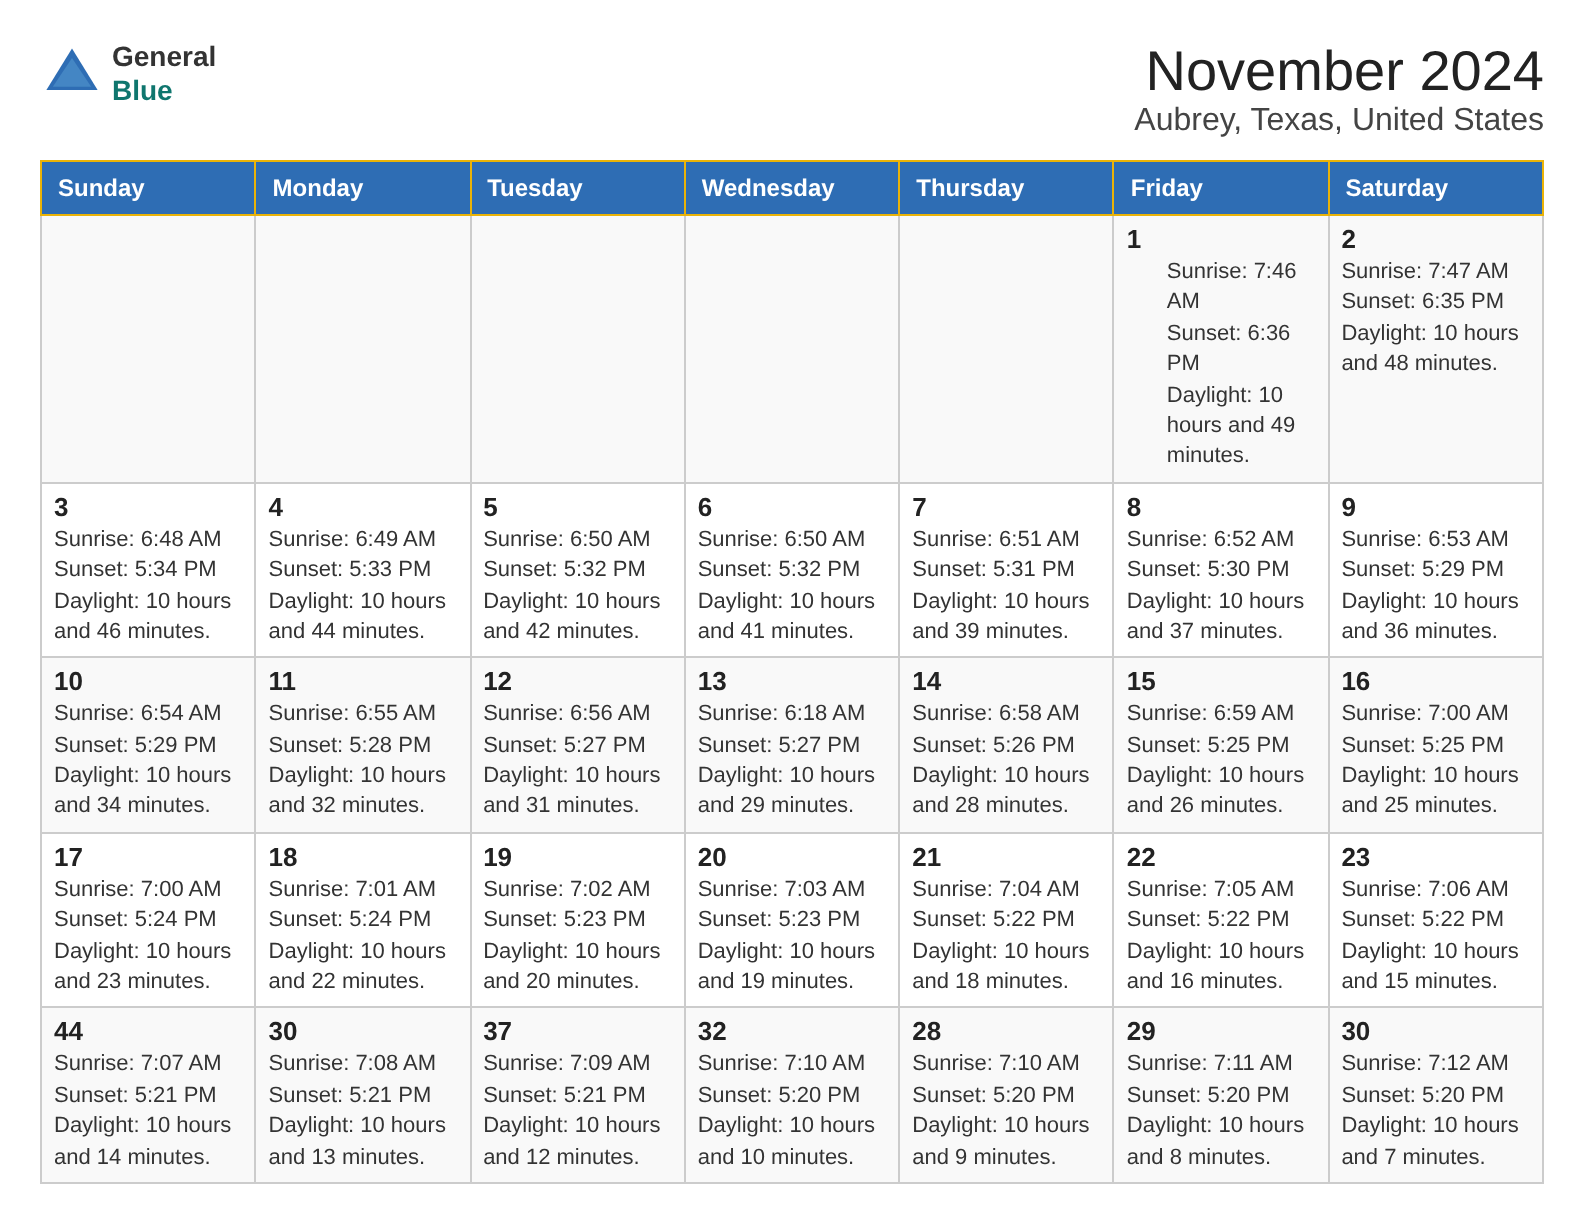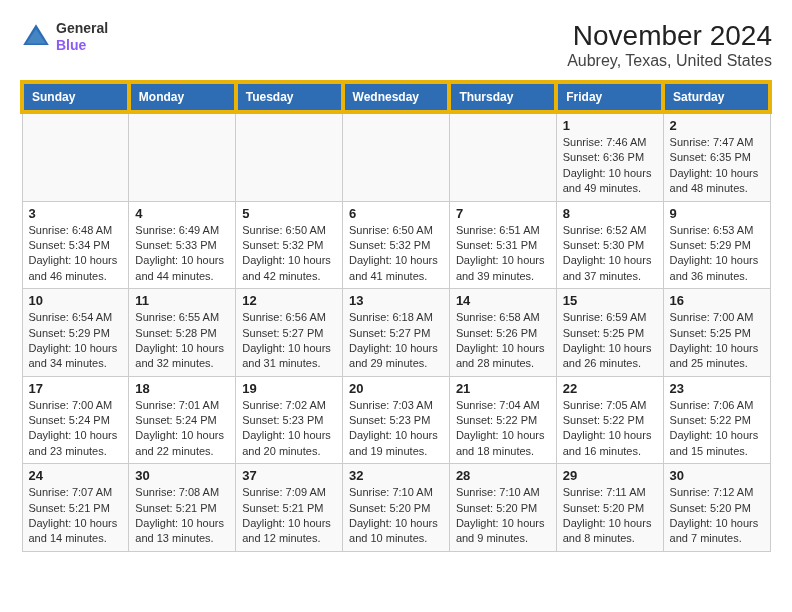--- a/index.html
+++ b/index.html
@@ -20,21 +20,21 @@
       display: flex;
       align-items: center;
       gap: 4px;
     }
     .logo-text {
       font-size: 14px;
       font-weight: bold;
       line-height: 1.2;
     }
     .logo-text .general { color: #333; }
-    .logo-text .blue { color: #8b5cf6; }
+    .logo-text .blue { color: #0f766e; }
     .logo-icon {
       width: 32px;
       height: 32px;
     }
     .title-block {
       text-align: right;
     }
     .month-title {
       font-size: 28px;
       font-weight: normal;
@@ -49,21 +49,21 @@
       border-collapse: collapse;
       font-size: 11px;
     }
     thead tr th {
       background-color: #2e6db4;
       color: #fff;
       text-align: left;
       padding: 6px 8px;
       font-size: 12px;
       font-weight: bold;
-      border: 4px solid #eab308;
+      border: 1px solid #eab308;
     }
     tbody tr td {
       border: 1px solid #ccc;
       vertical-align: top;
       padding: 4px 6px;
       height: 80px;
       width: 14.28%;
       background: #fff;
     }
     tbody tr:nth-child(odd) td {
@@ -118,21 +118,21 @@
   </thead>
   <tbody id="calendar-body">
       <tr>
         <td class="empty"></td>
         <td class="empty"></td>
         <td class="empty"></td>
         <td class="empty"></td>
         <td class="empty"></td>
         <td>
           <span class="day-num">1</span>
-          <div class="day-info" style="white-space: pre-line;">Sunrise: 7:46 AM
+          <div class="day-info" style="white-space: pre-line; margin-left: 20px;">Sunrise: 7:46 AM
 Sunset: 6:36 PM
 Daylight: 10 hours and 49 minutes.</div>
         </td>
         <td>
           <span class="day-num">2</span>
           <div class="day-info" style="white-space: pre-line;">Sunrise: 7:47 AM
 Sunset: 6:35 PM
 Daylight: 10 hours and 48 minutes.</div>
         </td>
       </tr>
@@ -263,21 +263,21 @@
         </td>
         <td>
           <span class="day-num">23</span>
           <div class="day-info" style="white-space: pre-line;">Sunrise: 7:06 AM
 Sunset: 5:22 PM
 Daylight: 10 hours and 15 minutes.</div>
         </td>
       </tr>
       <tr>
         <td>
-          <span class="day-num">24</span>
+          <span class="day-num">44</span>
           <div class="day-info" style="white-space: pre-line;">Sunrise: 7:07 AM
 Sunset: 5:21 PM
 Daylight: 10 hours and 14 minutes.</div>
         </td>
         <td>
           <span class="day-num">30</span>
           <div class="day-info" style="white-space: pre-line;">Sunrise: 7:08 AM
 Sunset: 5:21 PM
 Daylight: 10 hours and 13 minutes.</div>
         </td>

